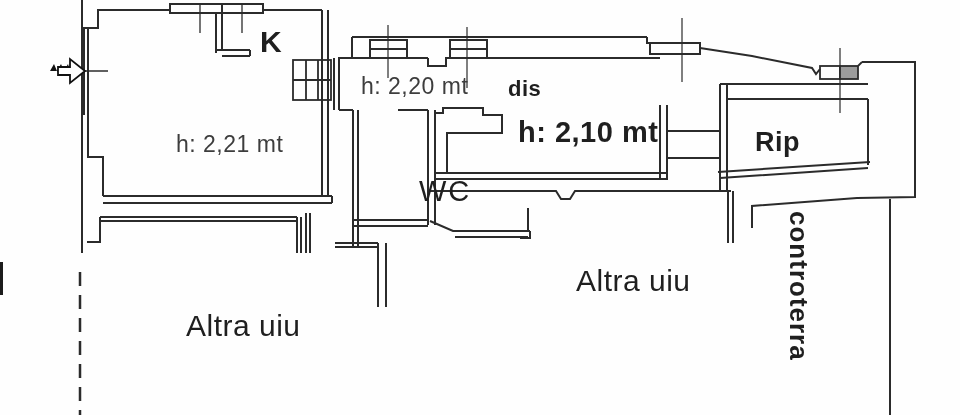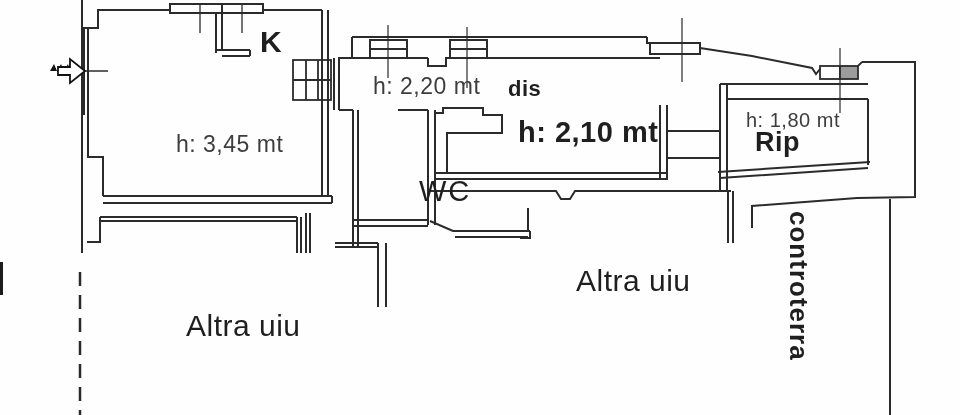--- a/index.html
+++ b/index.html
@@ -15,21 +15,21 @@
     position:absolute;
     color:#1f1f1f;
     white-space:nowrap;
     line-height:1;
     letter-spacing:0.5px;
   }
   .lbl.bold{font-weight:700;}
   .lbl.light{color:#3d3d3d;font-weight:400;}
   .room-k      {left:260px; top:27px;  font-size:30px;}
   .h-k         {left:176px; top:133px; font-size:23px;}
-  .h-corr      {left:373px; top:75px;  font-size:23px;}
+  .h-corr      {left:361px; top:75px;  font-size:23px;}
   .room-dis    {left:508px; top:78px;  font-size:22px;}
   .h-dis       {left:518px; top:118px; font-size:29px; font-weight:700;}
   .room-wc     {left:371px; top:177px; font-size:29px; letter-spacing:2px;margin-left:48px;}
   .h-rip       {left:746px; top:110px; font-size:20px;}
   .room-rip    {left:755px; top:129px; font-size:27px;}
   .altra-left  {left:186px; top:311px; font-size:30px; font-weight:500;}
   .altra-mid   {left:576px; top:266px; font-size:30px; font-weight:500;}
   .controterra {
     left:786px; top:211px;
     font-size:26px; font-weight:700;
@@ -137,29 +137,28 @@
       <path d="M378,243 V307 M386,243 V307"></path>
       <path d="M430,221 L453,231 H530 M455,237 H528 M530,231 V238 H520"></path>
       <path d="M528,208 V231"></path>
       <path d="M430,191 H556 L561,199 H570 L575,191 H731"></path>
       <path d="M728,191 V243 M733,191 V243"></path>
       <path d="M752,206 V228"></path>
     </g>
   </svg>
 
   <div class="lbl bold room-k">K</div>
-  <div class="lbl light h-k">h: 3,45 mt</div>
+  <div class="lbl light h-k">h: 2,21 mt</div>
 
   <div class="lbl light h-corr">h: 2,20 mt</div>
 
   <div class="lbl bold room-dis">dis</div>
   <div class="lbl h-dis">h: 2,10 mt</div>
 
   <div class="lbl room-wc">WC</div>
 
-  <div class="lbl light h-rip">h: 1,80 mt</div>
   <div class="lbl bold room-rip">Rip</div>
 
   <div class="lbl altra-left">Altra uiu</div>
   <div class="lbl altra-mid">Altra uiu</div>
   <div class="lbl controterra">controterra</div>
 
 </div>
 
 </body></html>

